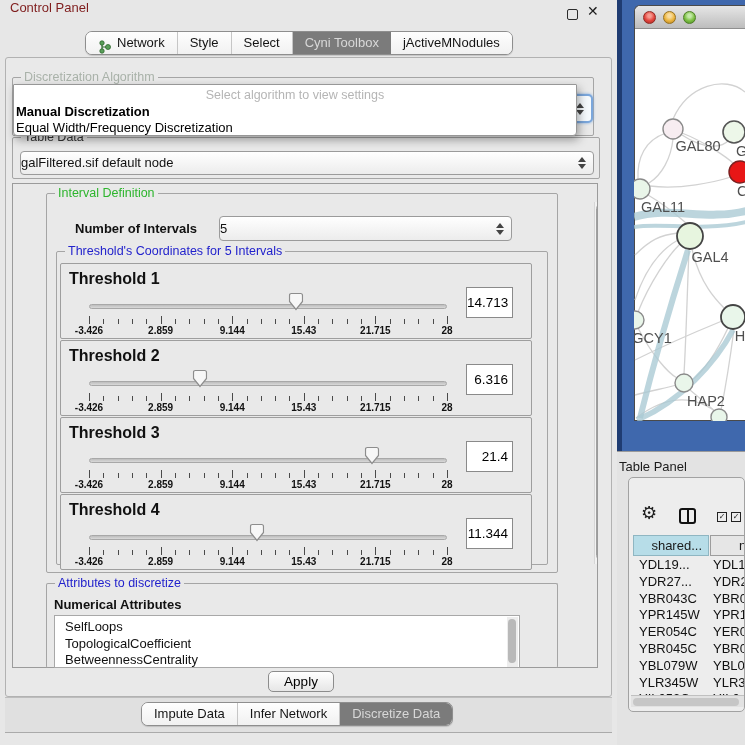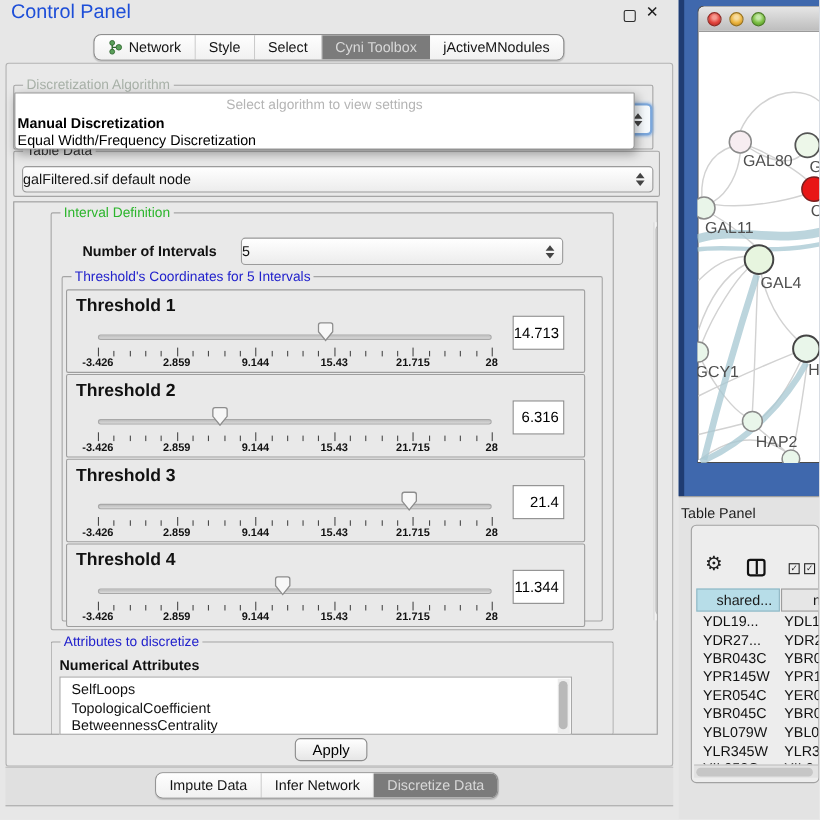--- a/index.html
+++ b/index.html
@@ -2,28 +2,28 @@
 <html><head>
 <meta charset="utf-8">
 <style>
   *{box-sizing:border-box;margin:0;padding:0}
   html,body{background:#e7e7e7}
   #scene{position:relative;width:745px;height:745px;overflow:hidden;
     font-family:"Liberation Sans",sans-serif;background:#e7e7e7;color:#1a1a1a}
   .abs{position:absolute}
 
   
-  .cp-title{left:10px;top:0;font-size:18px;color:#1d4ed8}
+  .cp-title{left:10px;top:0;font-size:13px;color:#7f1d1d}
   .float-btn{left:567px;top:9px;width:11px;height:11px;border:1.5px solid #2c2c2c;border-radius:2px}
   .close-btn{left:587px;top:3px;font-size:14px;font-weight:bold;color:#1c1c1c;font-family:"DejaVu Sans","Liberation Sans",sans-serif}
 
   .tabstrip{display:flex;height:24px;border:1px solid #8e8e8e;border-radius:7px;overflow:hidden;
     background:#fbfbfb;font-size:13px;line-height:22px;box-shadow:0 1px 1px rgba(0,0,0,.15)}
   .tabstrip .seg{padding:0 12px;border-right:1px solid #c6c6c6;background:linear-gradient(#fefefe,#f1f1f1);
-    color:#141414;display:flex;align-items:center;white-space:nowrap}
+    color:#141414;display:flex;align-items:flex-end;white-space:nowrap}
   .tabstrip .seg:last-child{border-right:none}
   .tabstrip .seg.sel{background:#7b7b7b;color:#d8d8d8;border-right:none}
   .top-tabs{left:85px;top:31px}
   .bottom-tabs{left:141px;top:702px}
 
   .outer-panel{left:5px;top:57px;width:607px;height:640px;border:1px solid #b2b2b2;border-radius:3px;background:#e9e9e9}
   .bottom-strip{left:5px;top:697px;width:607px;height:36px;background:#e0e0e0;border-top:1px solid #bdbdbd;border-bottom:1px solid #aaa}
 
   
   .grp{position:absolute;border:1px solid #a5a5a5;border-radius:2px}

